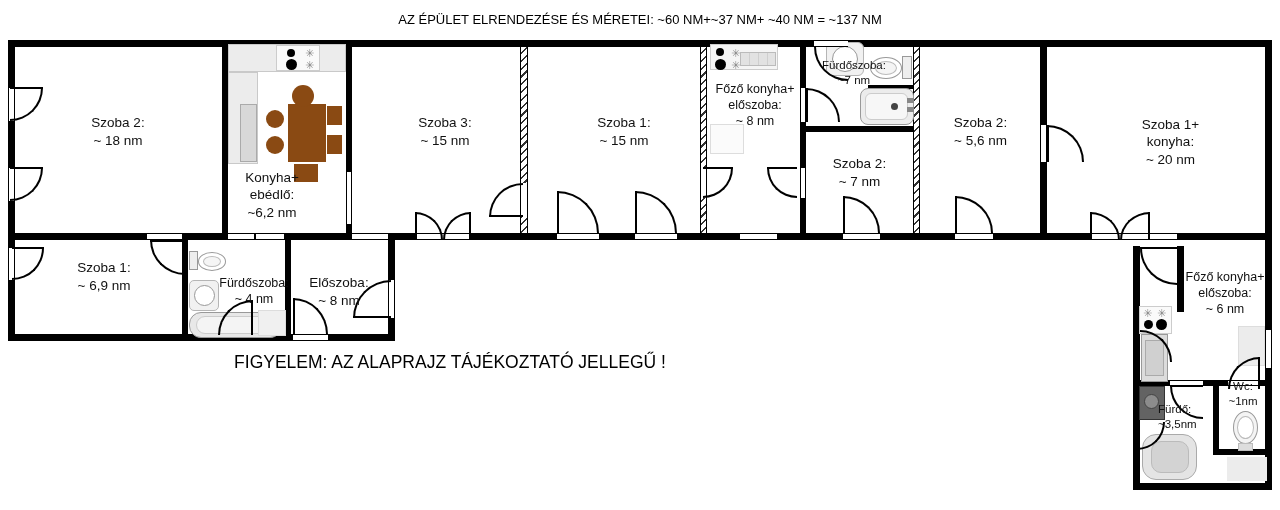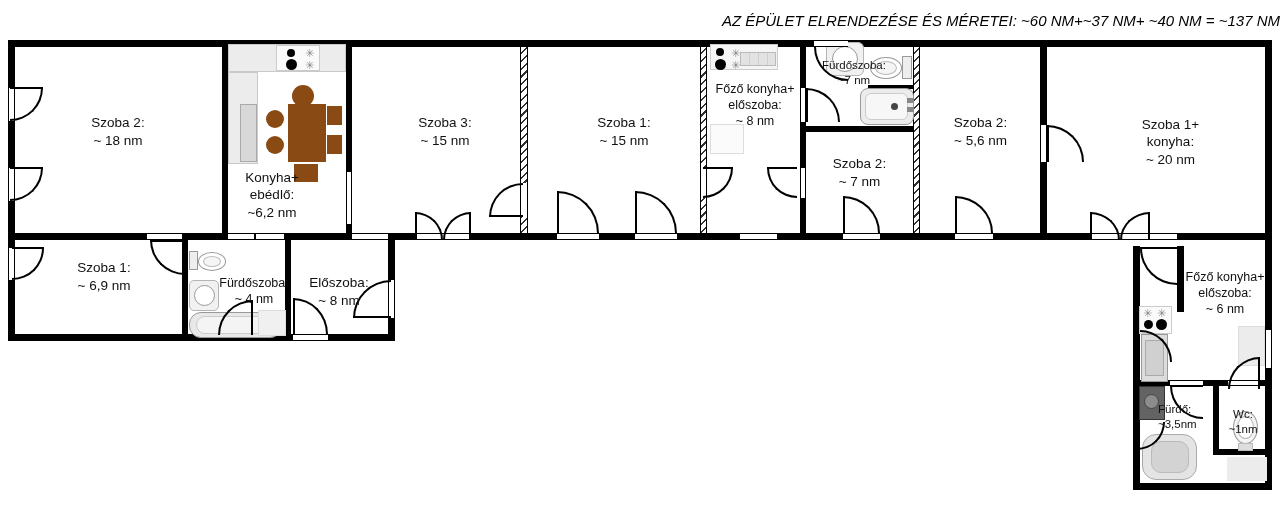--- a/index.html
+++ b/index.html
@@ -1,18 +1,18 @@
 <!DOCTYPE html>
 <html><head>
 <meta charset="utf-8">
 <style>
   html,body{margin:0;padding:0;background:#fff;}
   .plan{position:relative;width:1280px;height:510px;background:#fff;overflow:hidden;
         font-family:"Liberation Sans","DejaVu Sans",sans-serif;color:#111;}
-  .title{position:absolute;left:0;top:12px;width:100%;text-align:right;font-size:15px;color:#000;font-style:italic;}
+  .title{position:absolute;left:0;top:12px;width:100%;text-align:center;font-size:13px;color:#000;}
   .warning{position:absolute;left:0;top:352px;width:900px;text-align:center;font-size:17.5px;color:#000;}
   .wall{position:absolute;background:#000;}
   .wall.hatch{background:#fff;background-image:repeating-linear-gradient(135deg,#fff 0 4px,#333 4px 5.5px);
         border-left:1.5px solid #000;border-right:1.5px solid #000;box-sizing:border-box;}
   .opening{position:absolute;background:#fff;box-sizing:border-box;z-index:2;}
   .opening.h{border-top:1.5px solid #000;border-bottom:1.5px solid #000;}
   .opening.v{border-left:1.5px solid #000;border-right:1.5px solid #000;}
   .arc{position:absolute;box-sizing:border-box;z-index:3;background:transparent;}
   .arc.tr{border-top:2px solid #000;border-right:2px solid #000;border-top-right-radius:100%;}
   .arc.tl{border-top:2px solid #000;border-left:2px solid #000;border-top-left-radius:100%;}
@@ -248,22 +248,23 @@
   </div>
   <div class="room" style="left:293px;top:272px;width:92px;height:40px">
     <span>Előszoba:</span>
     <span>~ 8 nm</span>
   </div>
   <div class="room" style="left:1178px;top:262px;width:94px;height:62px;font-size:12.5px">
     <span>Főző konyha+</span>
     <span>előszoba:</span>
     <span>~ 6 nm</span>
   </div>
-  <div class="room small" style="left:1220px;top:408px;width:46px;height:28px">
+  <div class="room small" style="left:1220px;top:380px;width:46px;height:28px">
     <span>Wc:</span>
     <span>~1nm</span>
   </div>
   <div class="room small" style="left:1158px;top:402px;width:58px;height:30px;align-items:flex-start;text-align:left">
     <span>Fürdő:</span>
     <span>~3,5nm</span>
   </div>
 
+  <div class="warning">FIGYELEM: AZ ALAPRAJZ TÁJÉKOZTATÓ JELLEGŰ !</div>
 </div>
 
 </body></html>

